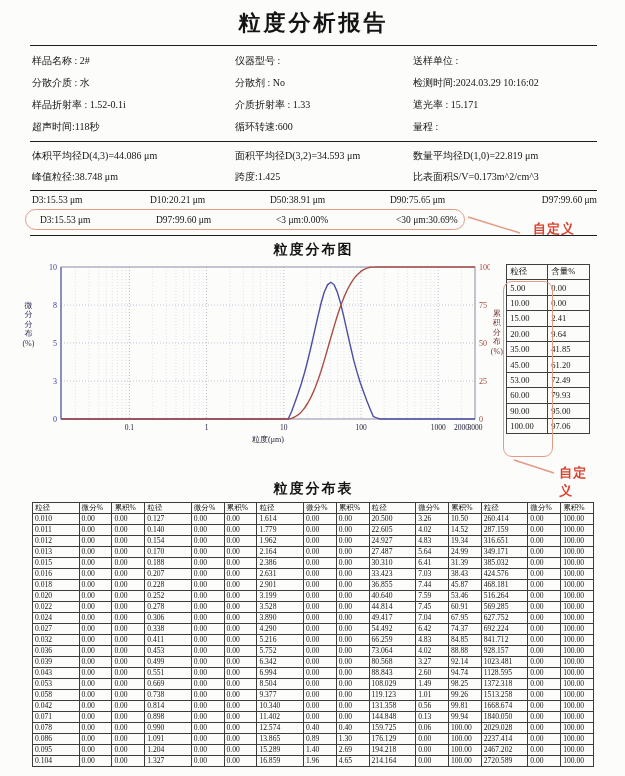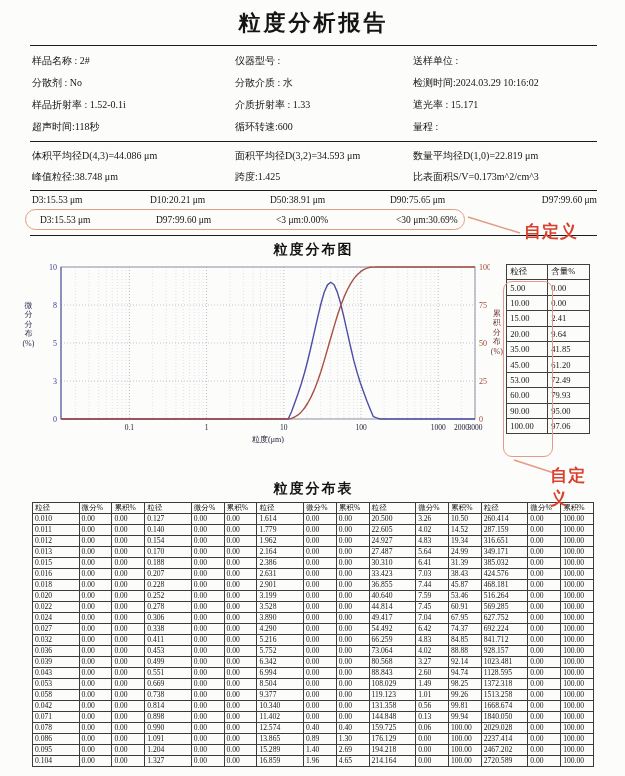--- a/index.html
+++ b/index.html
@@ -16,21 +16,21 @@
   .stats-grid .cell { font-size:10px; height:21px; display:flex; align-items:center; white-space:nowrap; }
 
   .d-row { display:grid; grid-template-columns:118px 120px 120px 118px 1fr; font-size:9.5px; padding:4px 0 3px 2px; }
   .d-row .cell:last-child { text-align:right; }
 
   .custom-wrap { position:relative; height:26px; margin-top:1px; }
   .custom-box { position:absolute; left:-5px; top:0; width:440px; height:21px;
     border:1.6px solid #e49a85; border-radius:11px; display:grid;
     grid-template-columns:116px 120px 120px auto; align-items:center; padding-left:14px; font-size:9.5px; }
   .leader-1 { position:absolute; left:436px; top:5px; }
-  .red-label { color:#d9412e; font-weight:bold; font-size:17px; letter-spacing:1px; }
+  .red-label { color:#d9412e; font-weight:bold; font-size:13px; letter-spacing:1px;margin-left:9px; }
   .label-1 { position:absolute; left:494px; top:11px; }
 
   h2 { font-size:14px; font-weight:bold; text-align:center; letter-spacing:2px; margin:5px 0 2px; }
 
   .chart-row { display:flex; align-items:flex-start; margin:2px 0 0 -8px; height:214px; }
   .vlabel { width:13px; padding-top:40px; font-size:8px; line-height:1.18; text-align:center; color:#2c2c52; display:flex; flex-direction:column; }
   .vlabel-r { color:#6e3030; padding-top:48px; }
   .side-wrap { position:relative; margin-left:3px; width:92px; padding-top:3px; }
   table.side { border-collapse:collapse; width:84px; }
   .side th, .side td { border:1px solid #3f3f3f; font-size:8.5px; font-weight:normal;
@@ -51,22 +51,22 @@
 
 <div class="page">
 
   <h1>粒度分析报告</h1>
   <div class="rule"></div>
 
   <div class="info-grid">
     <div class="cell">样品名称 : 2#</div>
     <div class="cell">仪器型号 :</div>
     <div class="cell">送样单位 :</div>
+    <div class="cell">分散介质 : 水</div>
     <div class="cell">分散剂 : No</div>
-    <div class="cell">分散介质 : 水</div>
     <div class="cell">检测时间:2024.03.29 10:16:02</div>
     <div class="cell">样品折射率 : 1.52-0.1i</div>
     <div class="cell">介质折射率 : 1.33</div>
     <div class="cell">遮光率 : 15.171</div>
     <div class="cell">超声时间:118秒</div>
     <div class="cell">循环转速:600</div>
     <div class="cell">量程 :</div>
   </div>
 
   <div class="rule-thin"></div>

